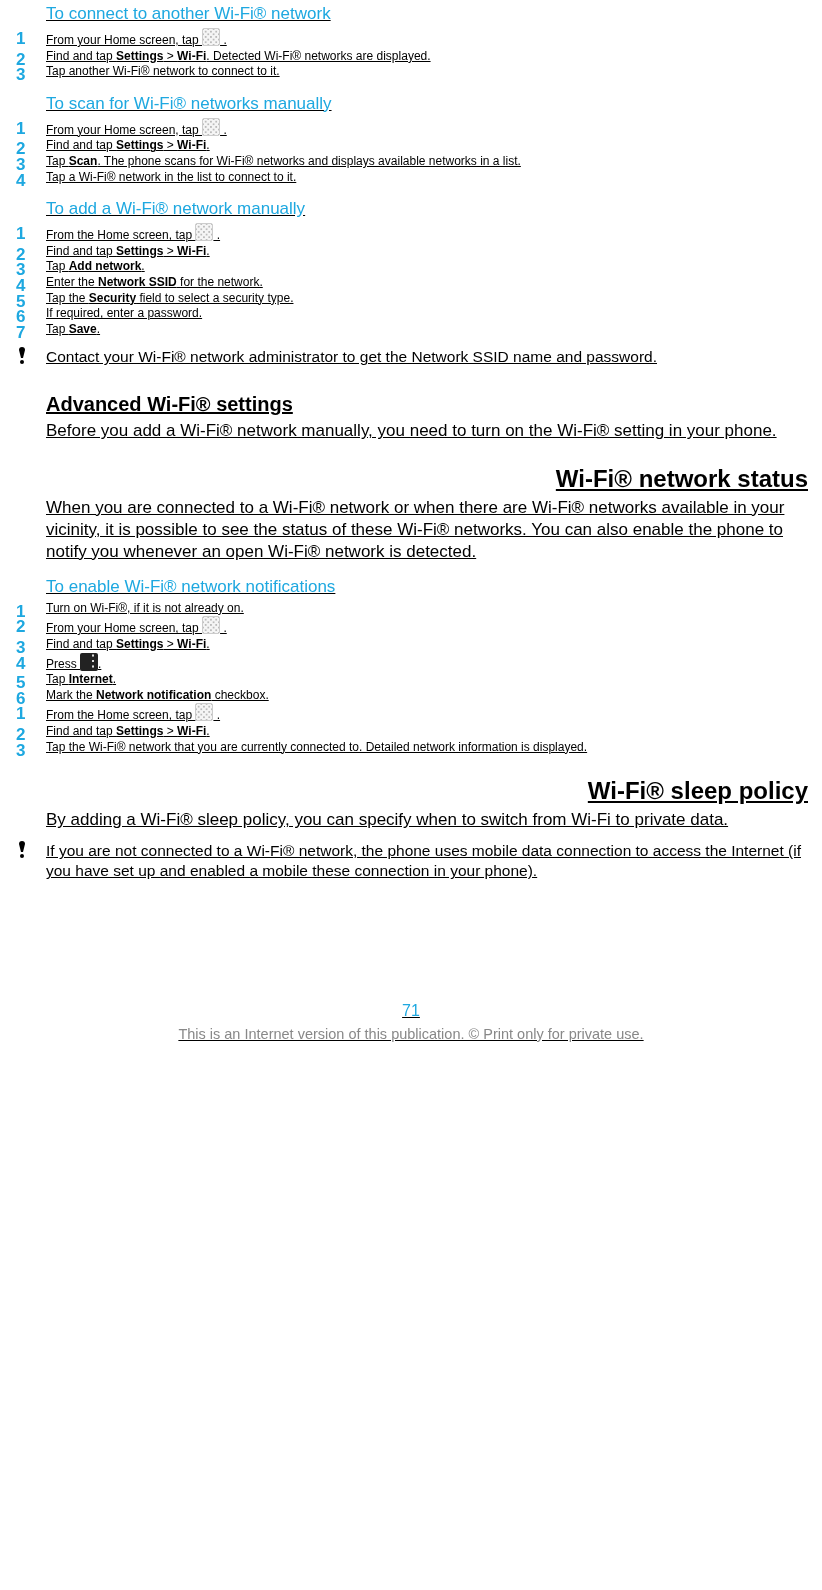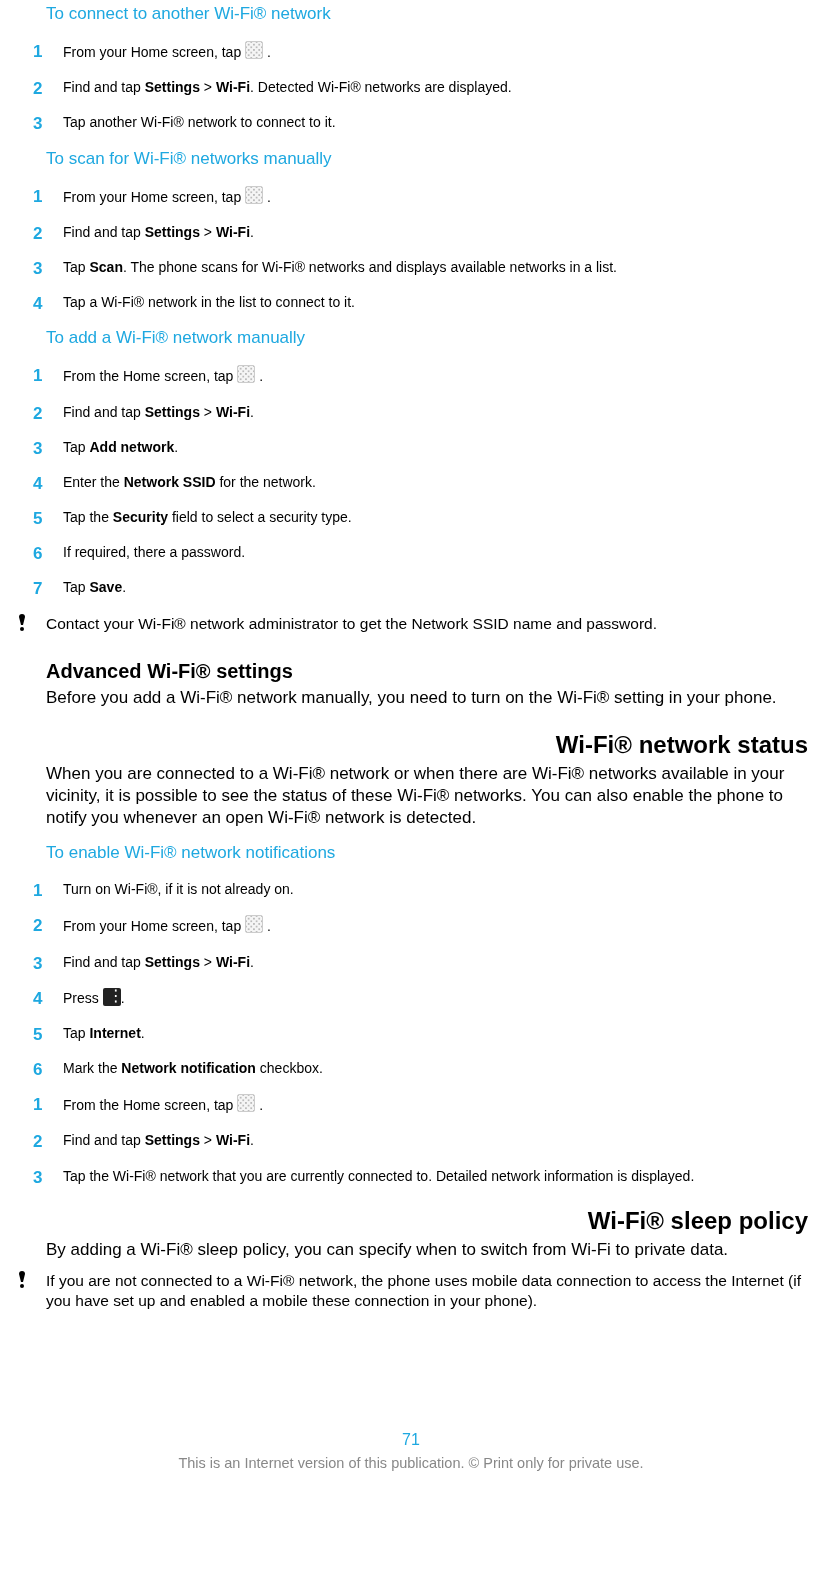--- a/index.html
+++ b/index.html
@@ -6,20 +6,21 @@
     margin: 0;
     padding: 0;
     font-family: Arial, Helvetica, sans-serif;
     color: #000;
     background: #fff;
     width: 822px;
   }
   .page {
     padding: 0 14px 0 14px;
     box-sizing: border-box;
+    text-decoration: underline;
   }
   .section-title {
     color: #1ea8e0;
     font-size: 17px;
     font-weight: normal;
     margin: 14px 0 4px 32px;
   }
   .heading-black {
     font-size: 20px;
     font-weight: bold;
@@ -39,23 +40,23 @@
   ol.steps {
     list-style: none;
     margin: 0;
     padding: 0;
     counter-reset: stepnum;
   }
   ol.steps li {
     counter-increment: stepnum;
     position: relative;
     padding-left: 32px;
-    font-size: 14px;
+    font-size: 12px;
     line-height: 1.3;
-    margin: 17px;
+    margin: 0;
   }
   ol.steps li::before {
     content: counter(stepnum);
     position: absolute;
     left: 2px;
     top: 0;
     color: #1ea8e0;
     font-weight: bold;
     font-size: 17px;
   }
@@ -141,21 +142,21 @@
     <li><span>Tap a Wi-Fi® network in the list to connect to it.</span></li>
   </ol>
 
   <div class="section-title">To add a Wi-Fi® network manually</div>
   <ol class="steps">
     <li><span>From the Home screen, tap </span><span class="app-grid-icon"></span><span> .</span></li>
     <li><span>Find and tap </span><span class="b">Settings</span><span> &gt; </span><span class="b">Wi-Fi</span><span>.</span></li>
     <li><span>Tap </span><span class="b">Add network</span><span>.</span></li>
     <li><span>Enter the </span><span class="b">Network SSID</span><span> for the network.</span></li>
     <li><span>Tap the </span><span class="b">Security</span><span> field to select a security type.</span></li>
-    <li><span>If required, there a password.</span></li>
+    <li><span>If required, enter a password.</span></li>
     <li><span>Tap </span><span class="b">Save</span><span>.</span></li>
   </ol>
   <div class="note-row">
     <div class="note-icon excl-icon">
       <svg width="12" height="18" viewBox="0 0 12 18">
           <path d="M6 0 C4 0 3 1 3 3 L5 11 H7 L9 3 C9 1 8 0 6 0 Z" fill="#000"></path>
           <circle cx="6" cy="15" r="2" fill="#000"></circle>
         </svg>
     </div>
     <div class="note-text">Contact your Wi-Fi® network administrator to get the Network SSID name and password.</div>

